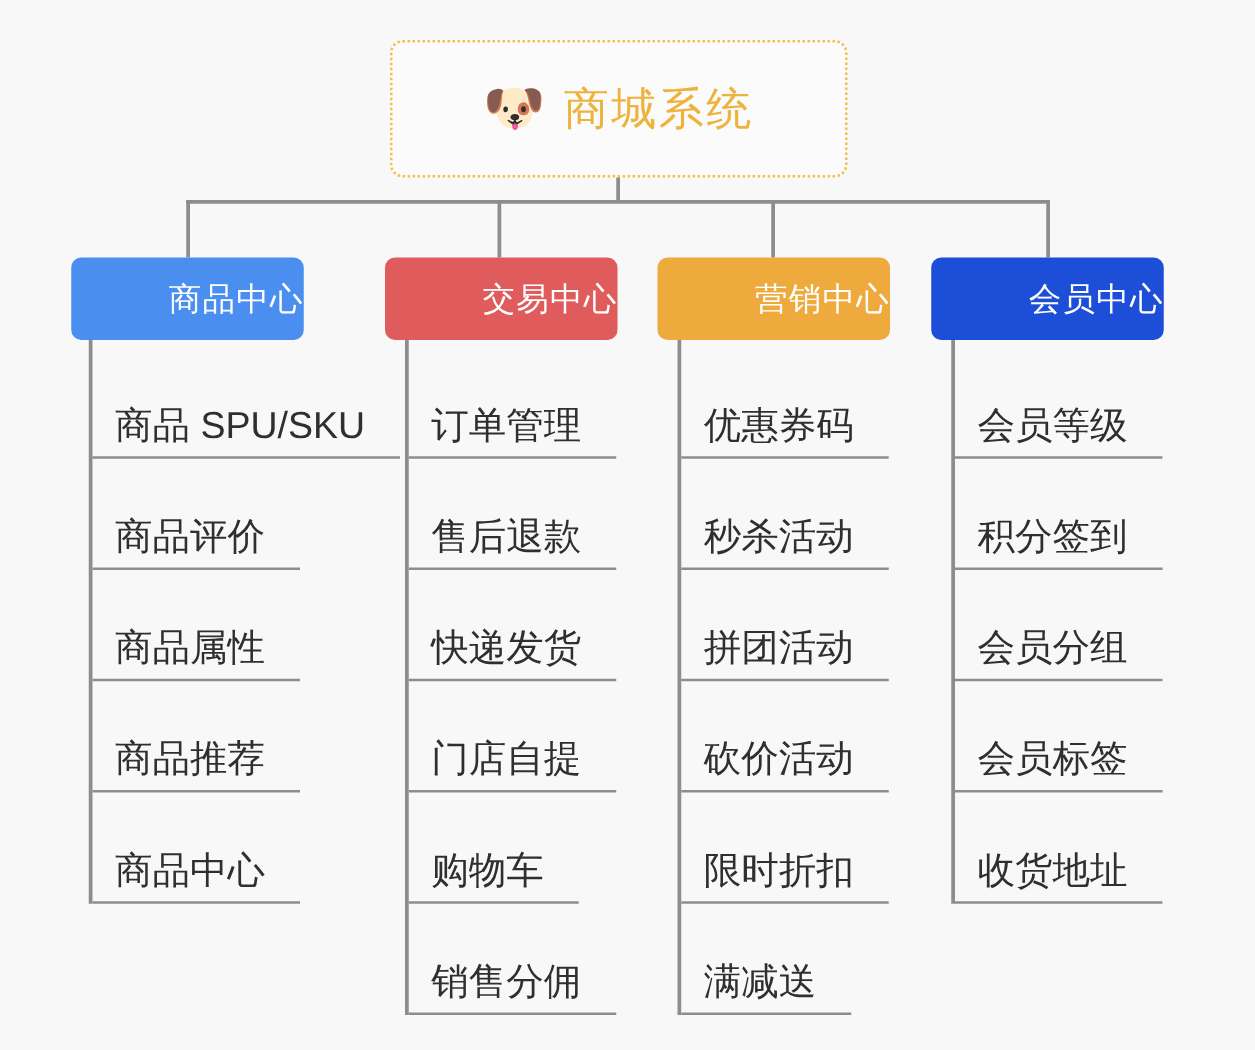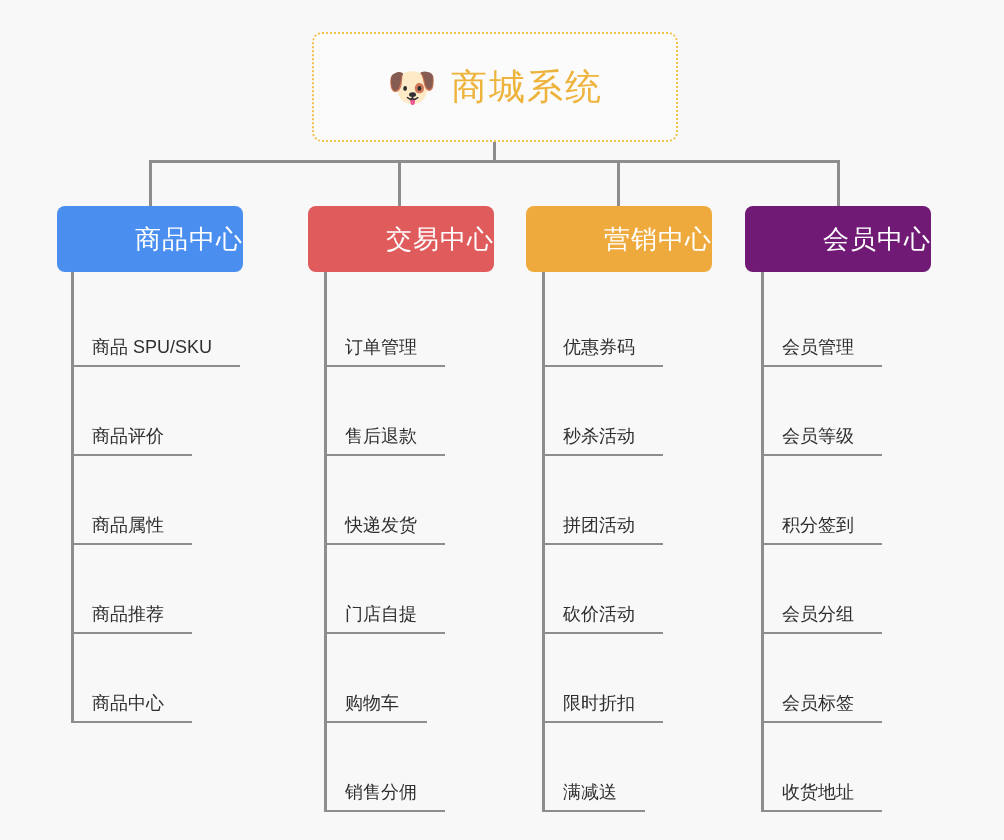--- a/index.html
+++ b/index.html
@@ -79,21 +79,21 @@
     align-items: center;
     justify-content: flex-end;
     color: #ffffff;
     font-size: 26px;
     letter-spacing: 1px;
     padding-left: 20px;
   }
   .col-1 .cat-box { width: 186px; background: #4a8ef0; }
   .col-2 .cat-box { width: 186px; background: #e05b5b; }
   .col-3 .cat-box { width: 186px; background: #eeaa3c; }
-  .col-4 .cat-box { width: 186px; background: #701a75; }
+  .col-4 .cat-box { width: 186px; background: #1d4ed8; }
 
   
   .leaf-list {
     position: relative;
     margin-left: 14px;
     border-left: 3px solid #8d8d8d;
     padding-top: 6px;
   }
   .col-2 .leaf-list,
   .col-3 .leaf-list,
@@ -101,21 +101,21 @@
 
   .leaf-item {
     height: 89px;
     display: flex;
     align-items: flex-end;
     padding-left: 18px;
   }
   .leaf-item:first-child { height: 89px; }
 
   .leaf-label {
-    font-size: 18px;
+    font-size: 30px;
     color: #2f2f2f;
     white-space: nowrap;
     border-bottom: 2px solid #8d8d8d;
     padding: 0 28px 6px 0;
     margin-left: -18px;
     padding-left: 18px;
     line-height: 1.2;
   }
 </style>
 </head>
@@ -209,23 +209,20 @@
         </div>
     </div>
   </div>
 
   <div class="column col-4">
     <div class="cat-box">
       <span>会员中心</span>
     </div>
     <div class="leaf-list">
       <div class="leaf-item">
-          <span class="leaf-label">会员管理</span>
-        </div>
-      <div class="leaf-item">
           <span class="leaf-label">会员等级</span>
         </div>
       <div class="leaf-item">
           <span class="leaf-label">积分签到</span>
         </div>
       <div class="leaf-item">
           <span class="leaf-label">会员分组</span>
         </div>
       <div class="leaf-item">
           <span class="leaf-label">会员标签</span>

